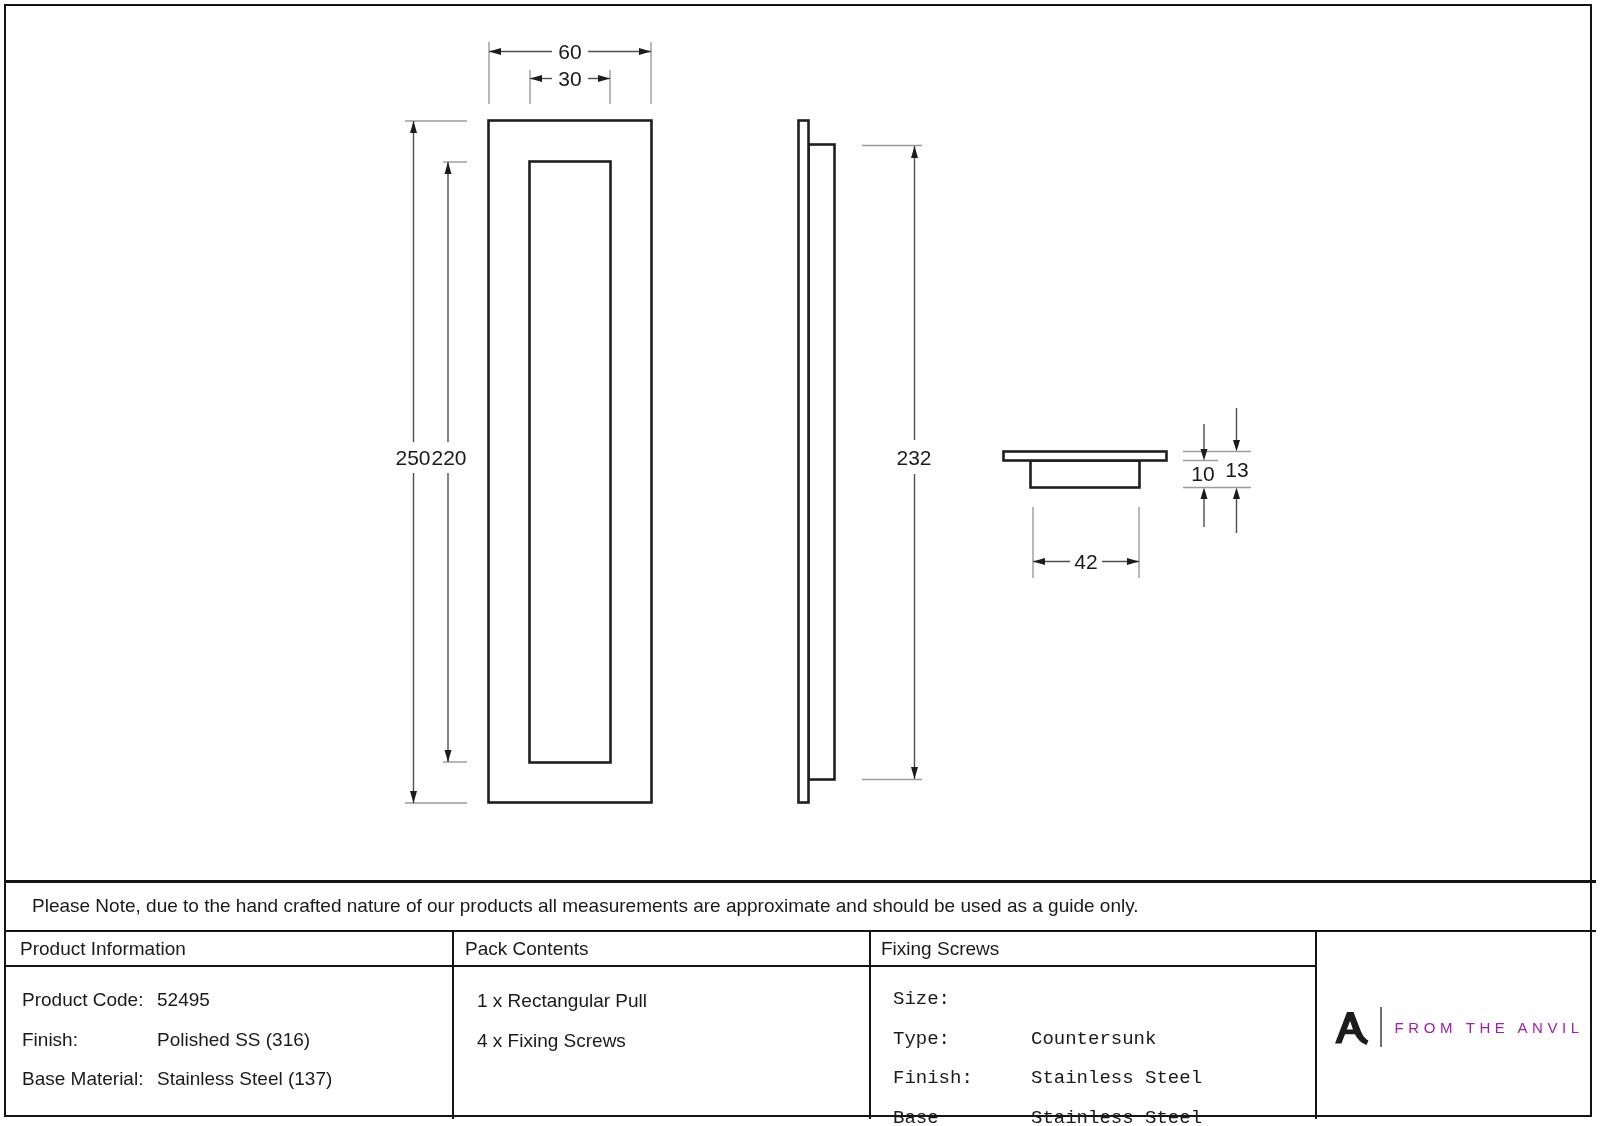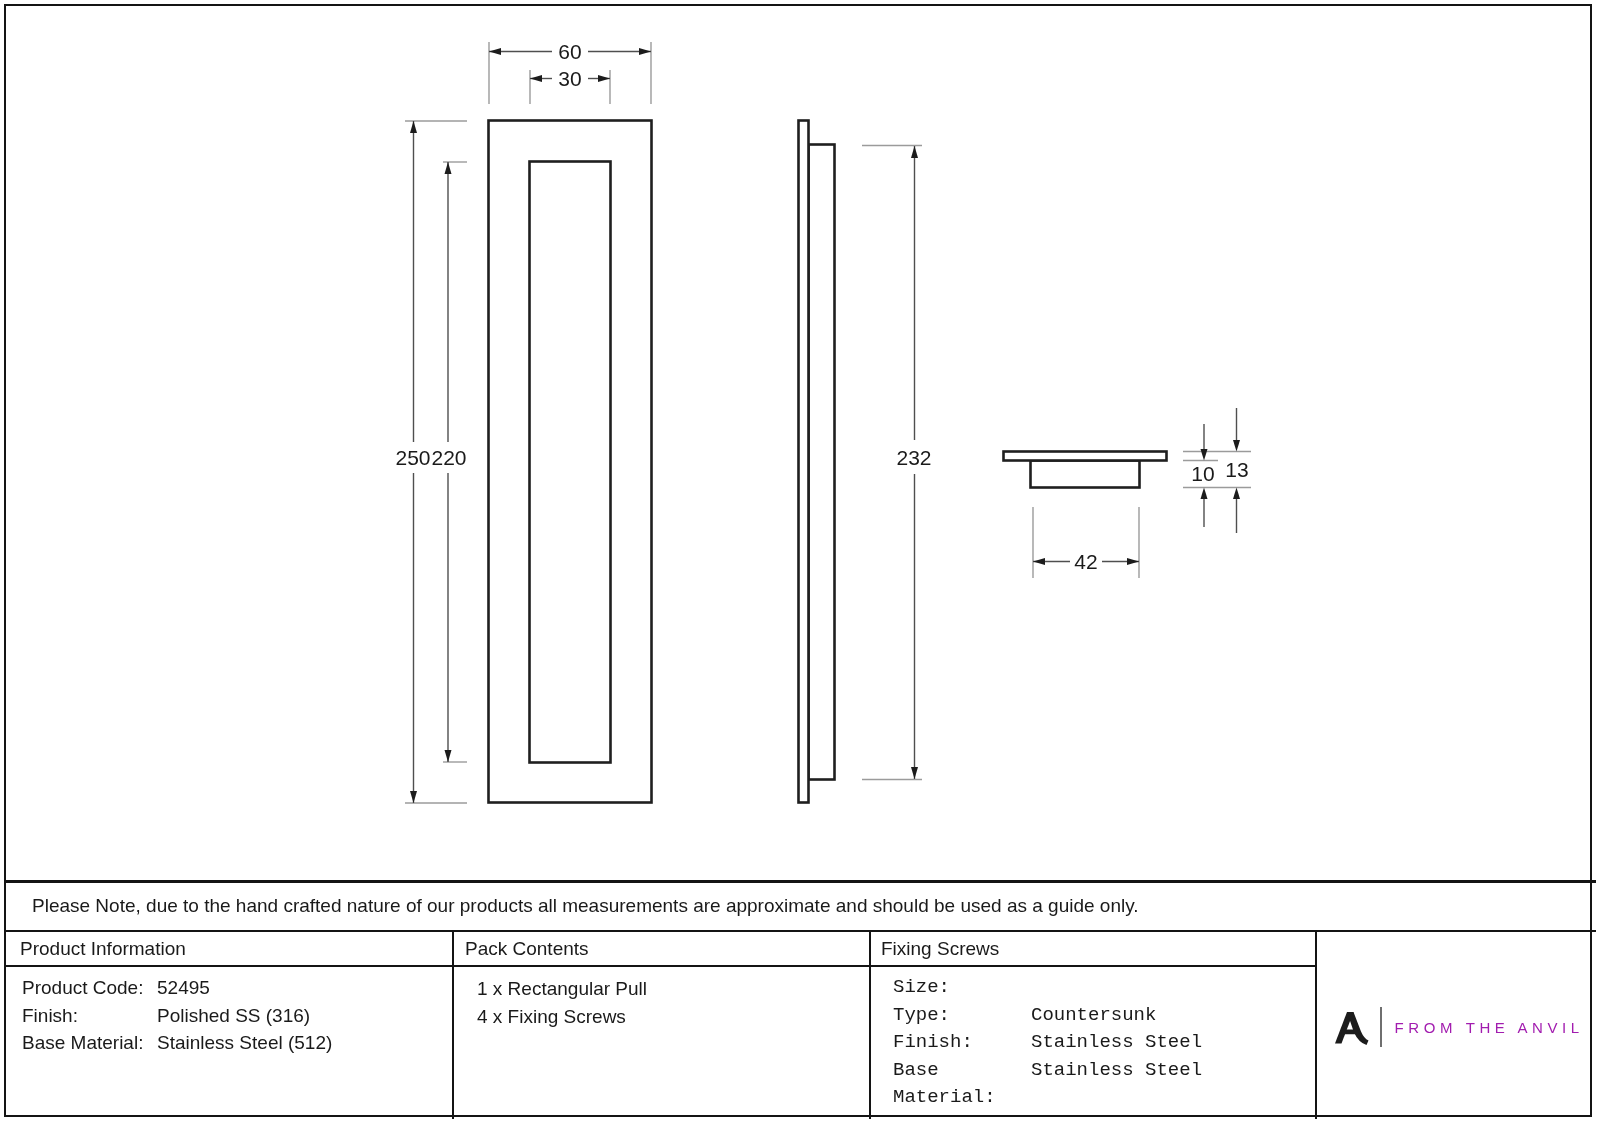--- a/index.html
+++ b/index.html
@@ -15,21 +15,21 @@
   
   .obj{fill:#ffffff;stroke:#1f1f1f;stroke-width:2.6;}
   .ext{stroke:#9b9b9b;stroke-width:1.4;fill:none;}
   .dim{stroke:#4f4f4f;stroke-width:1.4;fill:none;}
   .arr{fill:#1c1c1c;stroke:none;}
   .dimtxt{font-family:"Liberation Sans",sans-serif;font-size:21px;fill:#1a1a1a;text-anchor:middle;}
   
   .note-text{position:absolute;left:20px;top:895px;font-size:19px;margin-left:12px;}
   .cell-header{position:absolute;top:938px;font-size:19px;}
   .rows{position:absolute;display:flex;flex-direction:column;}
-  .row{display:flex;line-height:27.6px;font-size:19px;}
+  .row{display:flex;line-height:27.6px;font-size:19px;margin-top:12px;}
   .row .lbl{flex:0 0 auto;}
   .row .val{flex:0 0 auto;}
   .pi-rows{left:22px;top:974px;}
   .pi-rows .lbl{width:135px;}
   .pc-rows{left:477px;top:975px;}
   .fs-rows{left:893px;top:974px;font-family:Liberation Mono, monospace;}
   .fs-rows .lbl{width:138px;}
   .brand{position:absolute;left:1333px;top:1005px;height:44px;display:flex;align-items:center;}
   .brand-divider{width:1.6px;height:40px;background:#6f6f6f;margin-left:11px;margin-right:13px;}
   .brand-name{font-size:15px;letter-spacing:4.6px;color:#a21caf;white-space:nowrap;}
@@ -136,21 +136,21 @@
   <div class="row">
     <span class="lbl">Product Code:</span>
     <span class="val">52495</span>
   </div>
   <div class="row">
     <span class="lbl">Finish:</span>
     <span class="val">Polished SS (316)</span>
   </div>
   <div class="row">
     <span class="lbl">Base Material:</span>
-    <span class="val">Stainless Steel (512)</span>
+    <span class="val">Stainless Steel (137)</span>
   </div>
 </div>
 
 <div class="cell-header" style="left:465px">Pack Contents</div>
 <div class="rows pc-rows">
   <div class="row">1 x Rectangular Pull</div>
   <div class="row">4 x Fixing Screws</div>
 </div>
 
 <div class="cell-header" style="left:881px">Fixing Screws</div>

